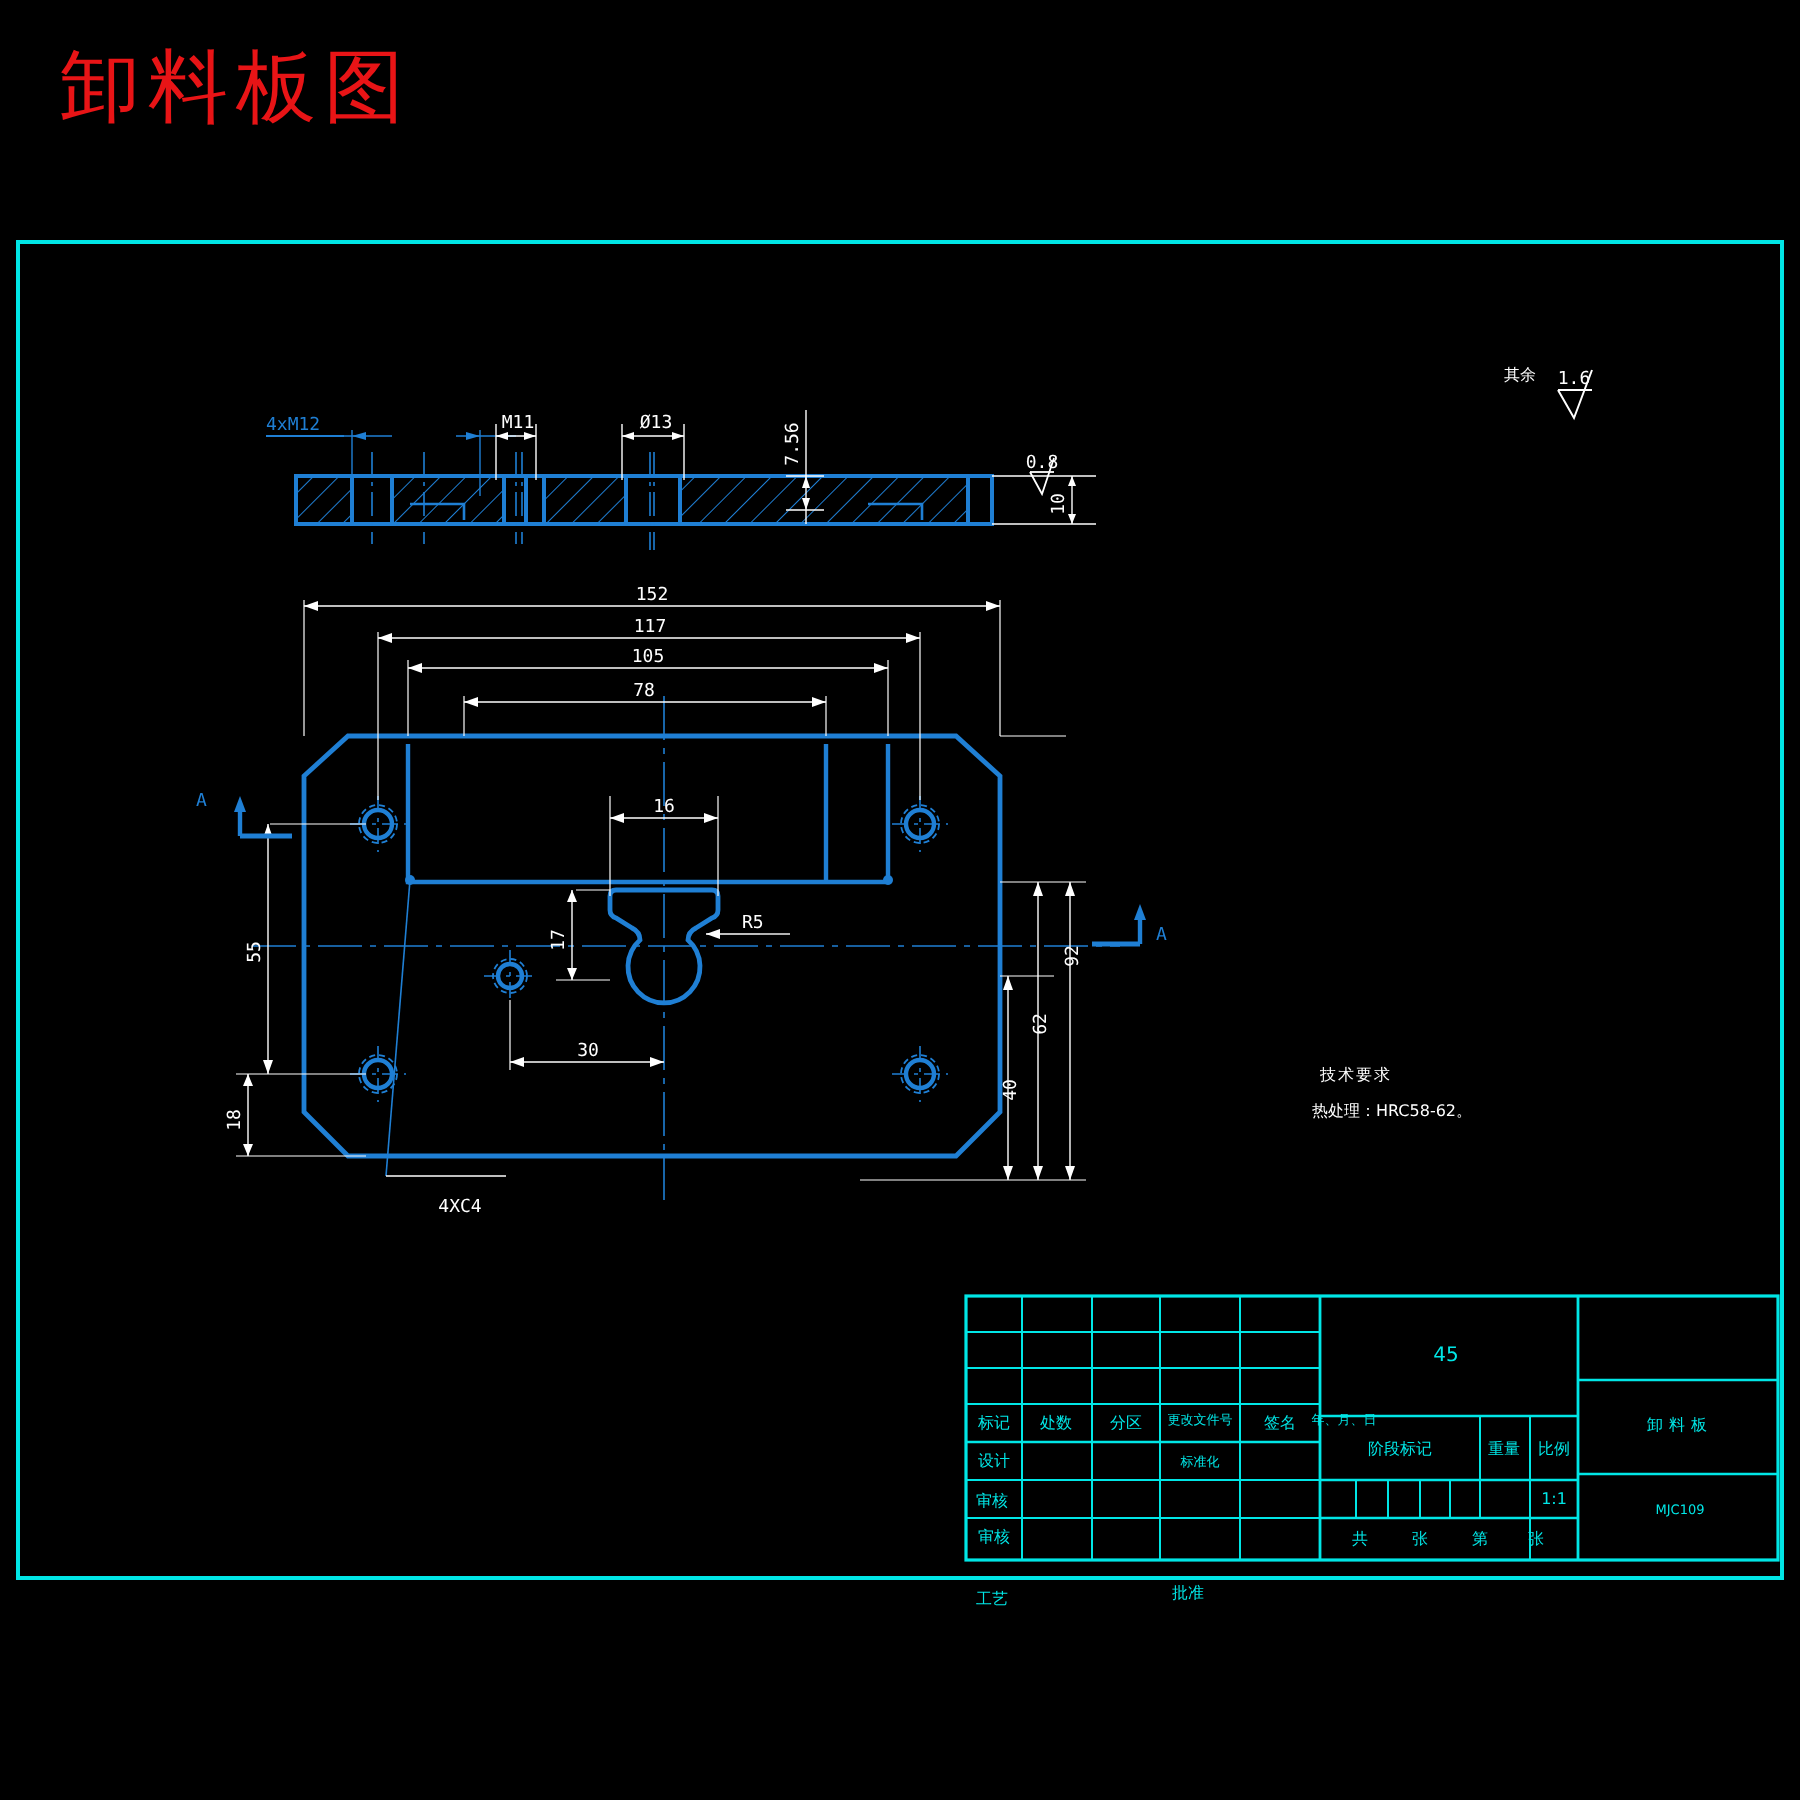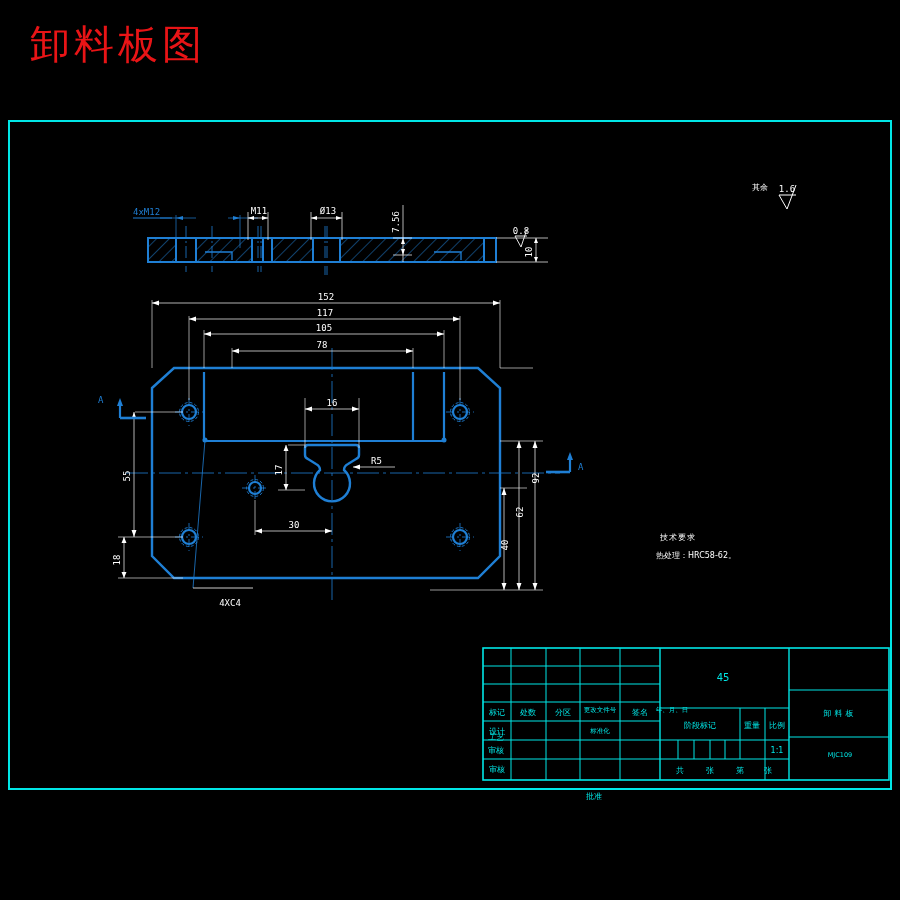--- a/index.html
+++ b/index.html
@@ -389,17 +389,17 @@
       <text class="tb-txt" x="740" y="770">第</text>
       <text class="tb-txt" x="768" y="770">张</text>
 
       <text class="tb-txt" x="840" y="713" style="letter-spacing:3px">卸料板</text>
       <text class="tb-txt sm" x="840" y="755">MJC109</text>
     </g>
   </svg>
 
   <div style="position:absolute;left:0;top:0;width:900px;height:900px;pointer-events:none;">
     <span style="position:absolute;left:488px;top:745px;color:#00e6e6;font-size:8px;">审核</span>
-    <span style="position:absolute;left:488px;top:732px;color:#00e6e6;font-size:8px;font-style:italic;">工艺</span>
+    <span style="position:absolute;left:488px;top:794px;color:#00e6e6;font-size:8px;">工艺</span>
     <span style="position:absolute;left:586px;top:791px;color:#00e6e6;font-size:8px;">批准</span>
   </div>
 
 </div>
 
 </body></html>

